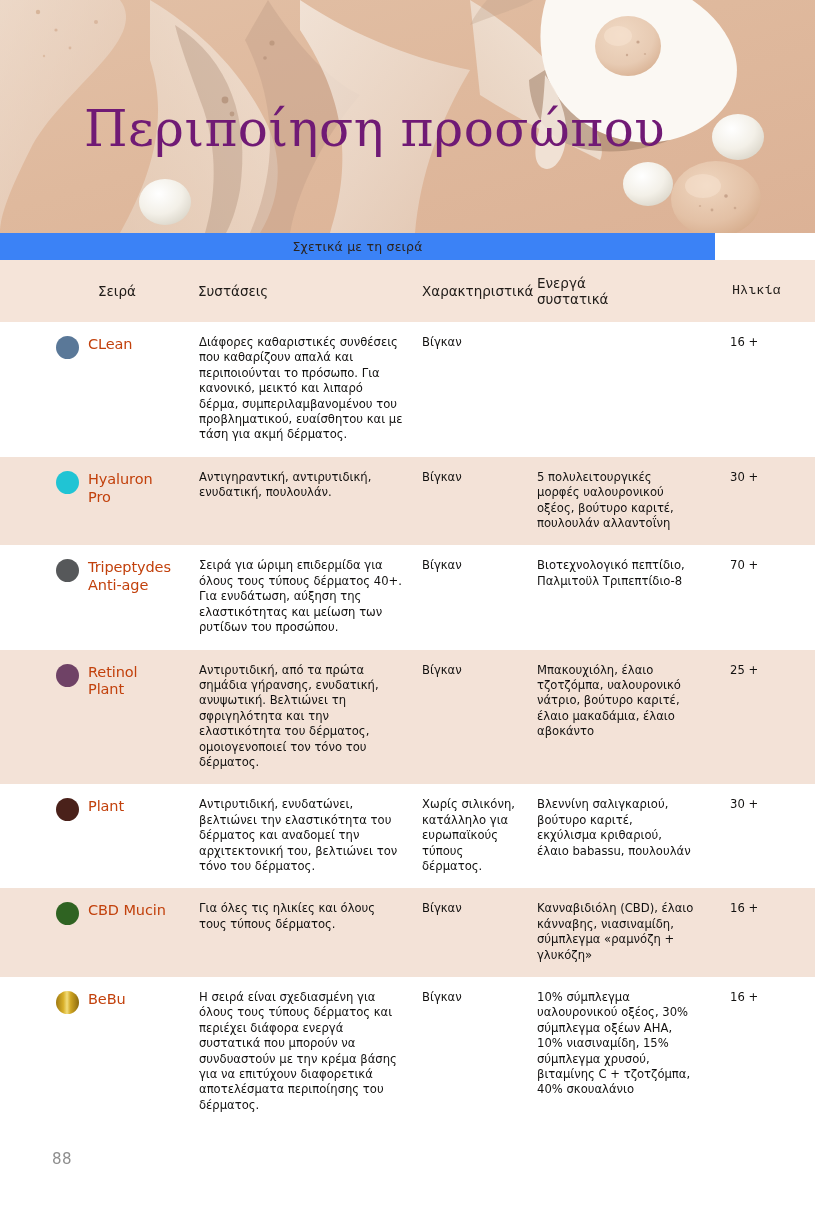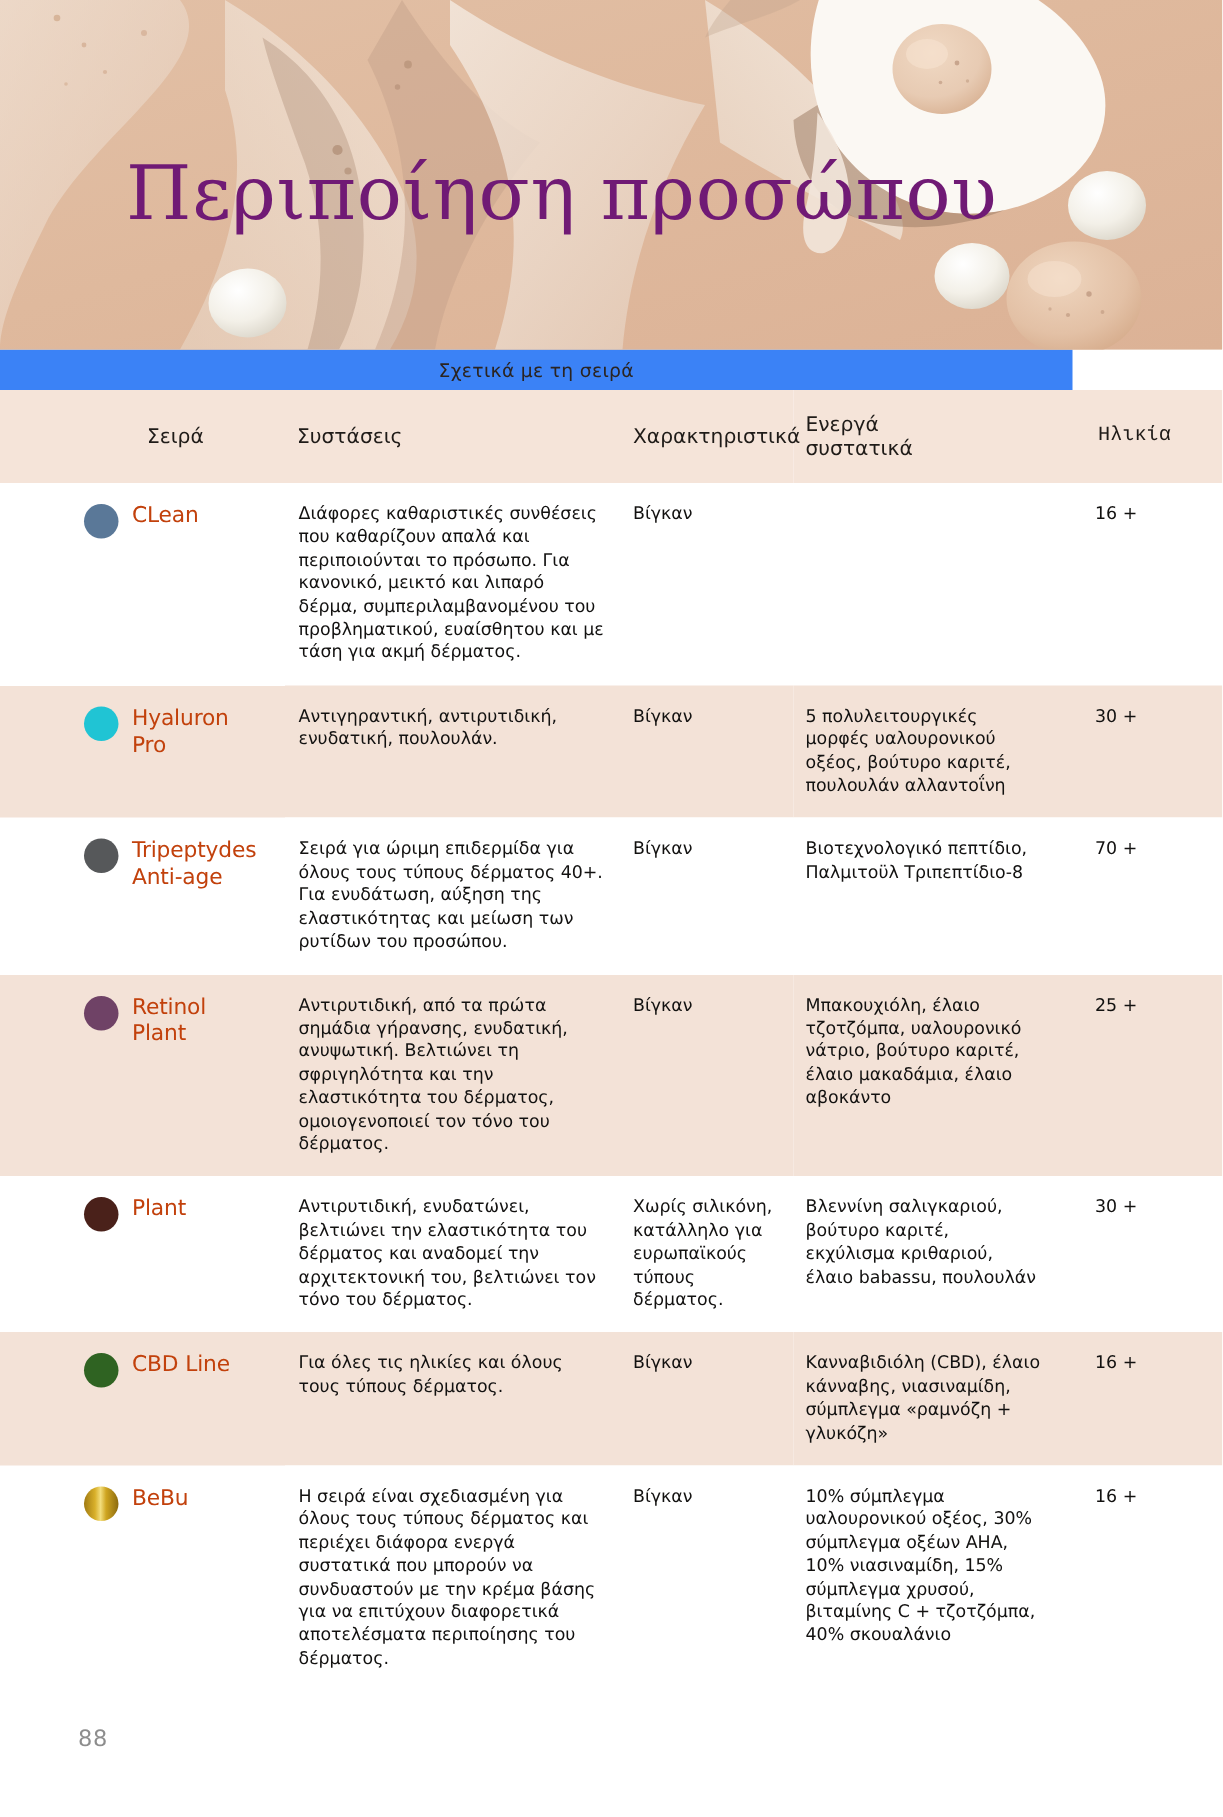--- a/index.html
+++ b/index.html
@@ -318,21 +318,21 @@
         <td class="cell-compo">Αντιρυτιδική, ενυδατώνει, βελτιώνει την ελαστικότητα του δέρματος και αναδομεί την αρχιτεκτονική του, βελτιώνει τον τόνο του δέρματος.</td>
         <td class="cell-charact">Χωρίς σιλικόνη, κατάλληλο για ευρωπαϊκούς τύπους δέρματος.</td>
         <td class="cell-active">Βλεννίνη σαλιγκαριού, βούτυρο καριτέ, εκχύλισμα κριθαριού, έλαιο babassu, πουλουλάν</td>
         <td class="cell-age">30 +</td>
       </tr>
 
       <tr class="trow alt">
         <td class="cell-series">
           <div class="series-wrap">
             <span class="dot" style="background:#2f6322"></span>
-            <span class="series-name">CBD Line</span>
+            <span class="series-name">CBD Mucin</span>
           </div>
         </td>
         <td class="cell-compo">Για όλες τις ηλικίες και όλους τους τύπους δέρματος.</td>
         <td class="cell-charact">Βίγκαν</td>
         <td class="cell-active">Κανναβιδιόλη (CBD), έλαιο κάνναβης, νιασιναμίδη, σύμπλεγμα «ραμνόζη + γλυκόζη»</td>
         <td class="cell-age">16 +</td>
       </tr>
 
       <tr class="trow plain">
         <td class="cell-series">

